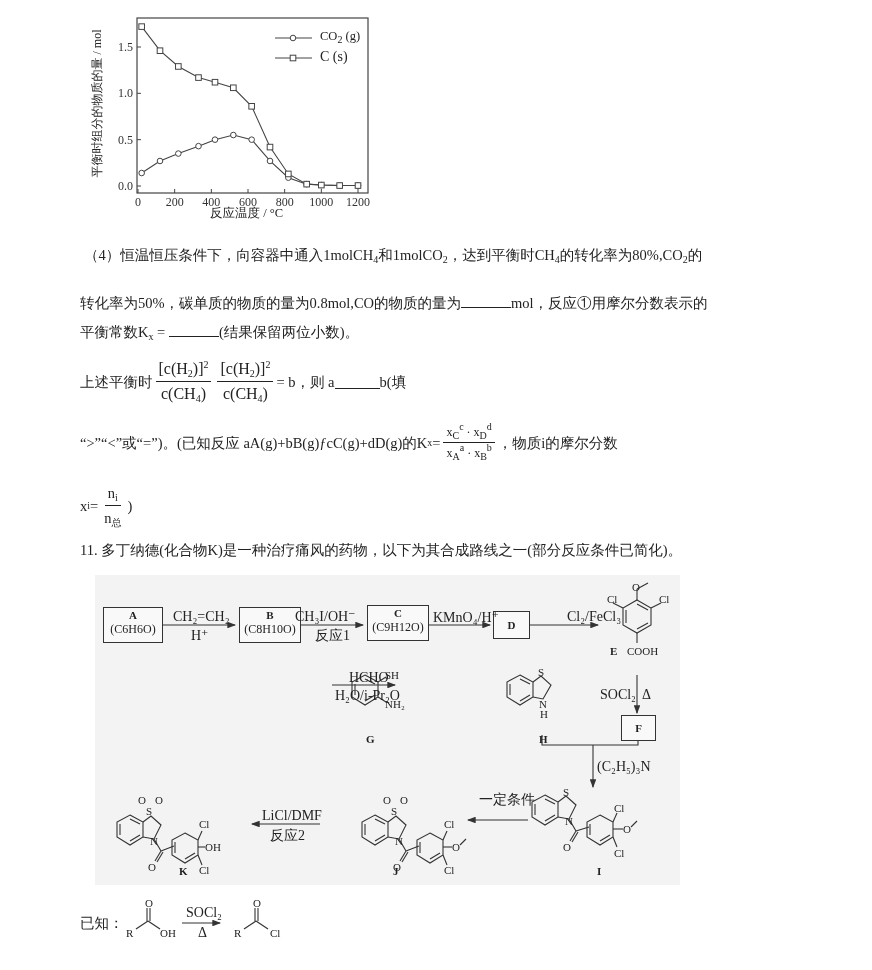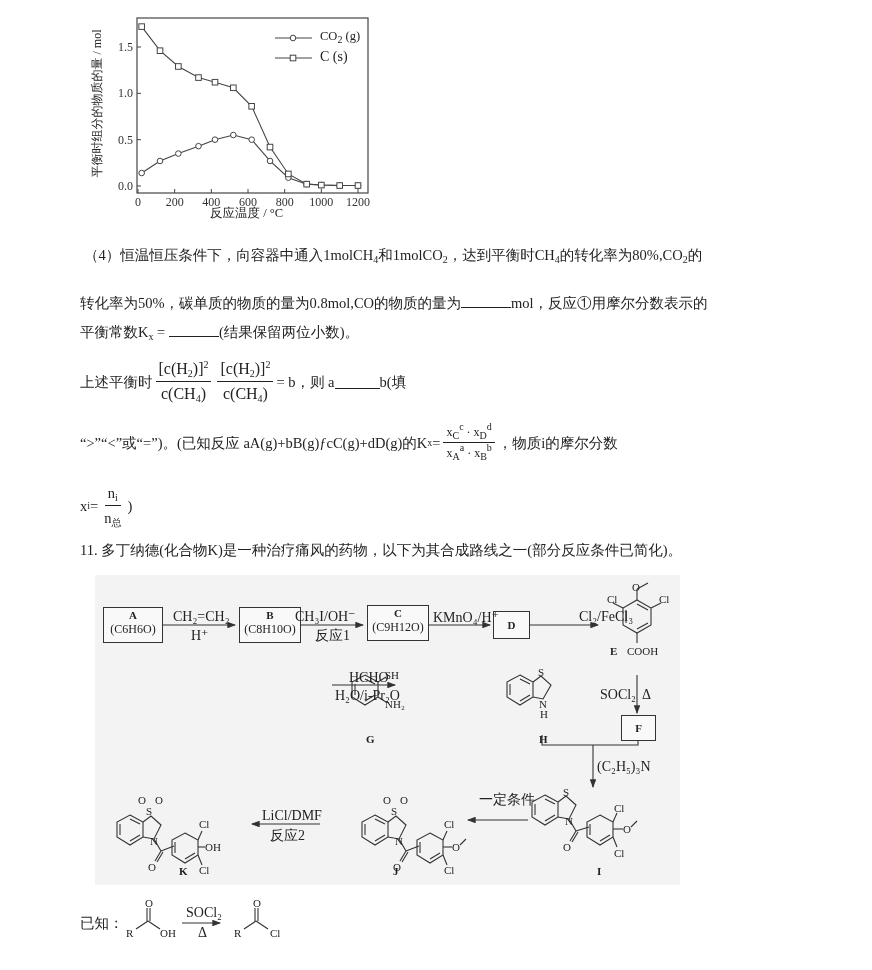--- a/index.html
+++ b/index.html
@@ -291,21 +291,21 @@
   </div>
   <div class="box" style="left:526px;top:140px;width:33px;height:24px;line-height:24px;">
     <b>F</b>
   </div>
 
   <div class="lbl" style="left:78px;top:34px;">CH₂=CH₂</div>
   <div class="lbl" style="left:96px;top:52px;">H⁺</div>
   <div class="lbl" style="left:200px;top:33px;">CH₃I/OH⁻</div>
   <div class="lbl" style="left:220px;top:52px;">反应1</div>
   <div class="lbl" style="left:338px;top:34px;">KMnO₄/H⁺</div>
-  <div class="lbl" style="left:444px;top:34px;padding-left:40px;">Cl₂/FeCl₃</div>
+  <div class="lbl" style="left:432px;top:34px;padding-left:40px;">Cl₂/FeCl₃</div>
   <div class="lbl" style="left:505px;top:112px;">SOCl₂</div>
   <div class="lbl" style="left:547px;top:112px;">Δ</div>
   <div class="lbl" style="left:254px;top:95px;">HCHO</div>
   <div class="lbl" style="left:240px;top:113px;">H₂O/i-Pr₂O</div>
   <div class="lbl" style="left:502px;top:184px;">(C₂H₅)₃N</div>
   <div class="lbl" style="left:384px;top:216px;">一定条件</div>
   <div class="lbl" style="left:167px;top:233px;">LiCl/DMF</div>
   <div class="lbl" style="left:175px;top:252px;">反应2</div>
 
   <div class="cmp" style="left:515px;top:70px;">E</div>

